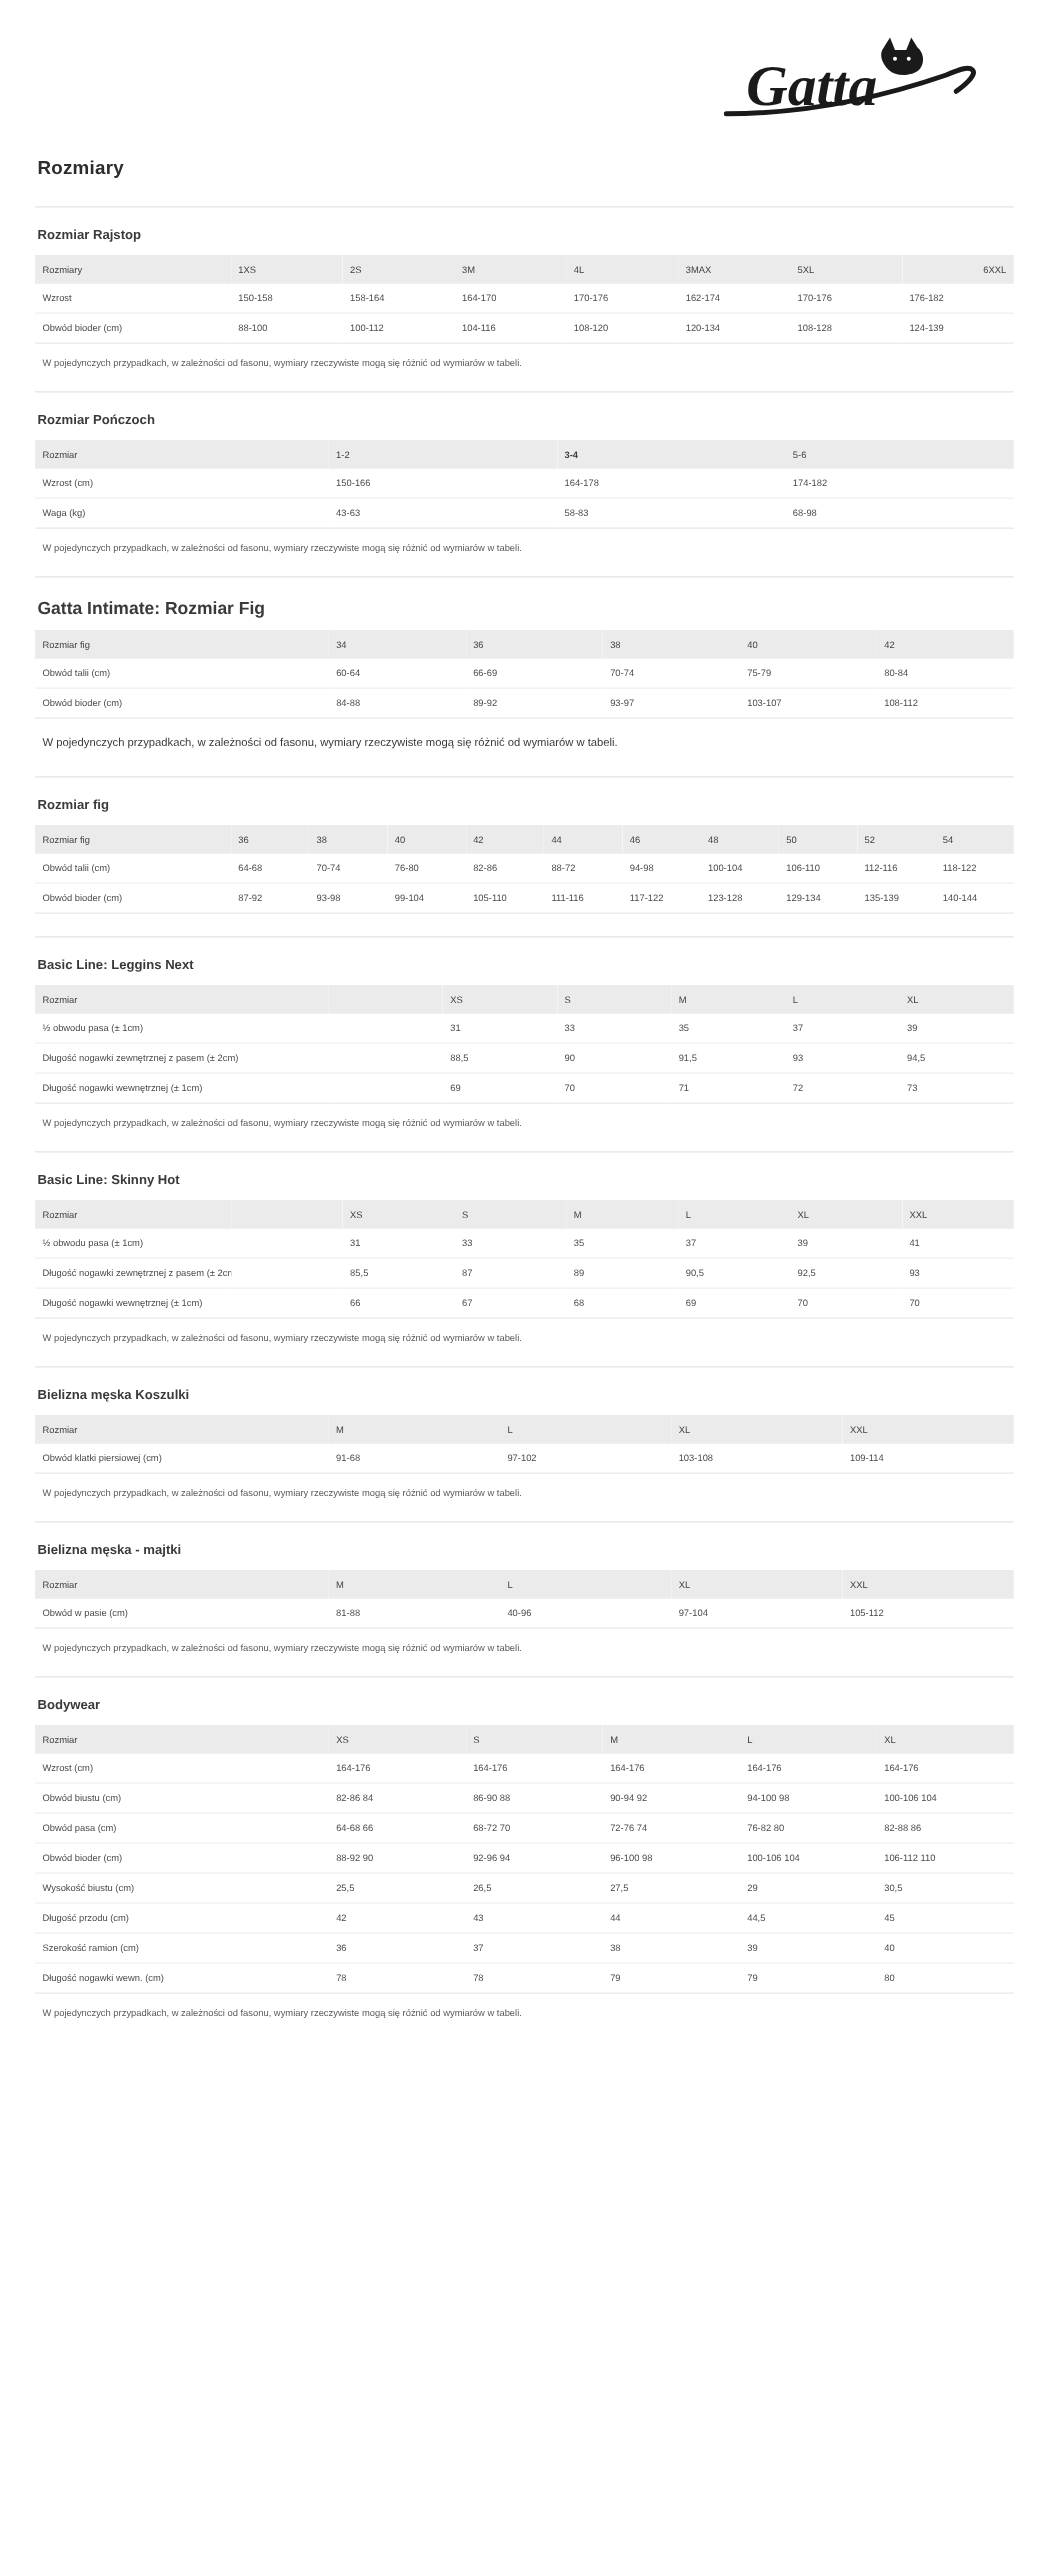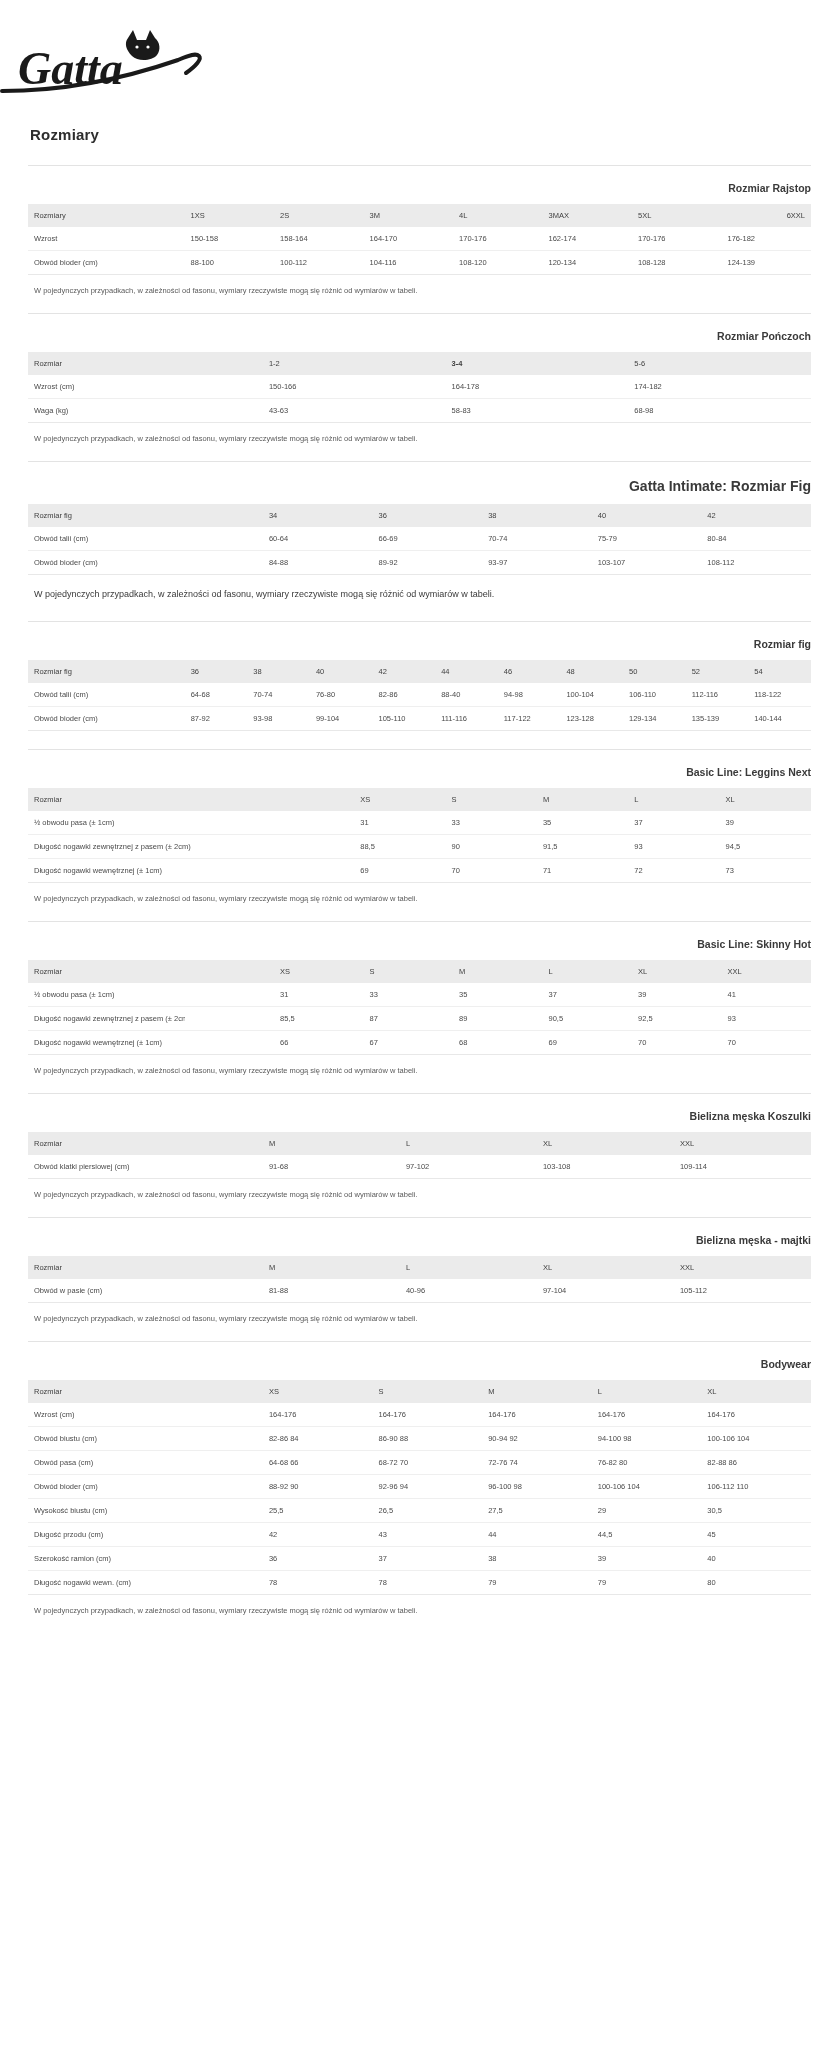--- a/index.html
+++ b/index.html
@@ -13,21 +13,21 @@
     width: 839px;
     min-height: 2045px;
     margin: 0 auto;
     background: #ffffff;
     padding: 0 0 30px 0;
     position: relative;
   }
   .logo-wrap {
     padding: 28px 0 22px 0;
     display: flex;
-    justify-content: flex-start;
+    justify-content: flex-end;
     align-items: center;
   }
   .logo-svg { display: block; }
 
   .content { padding: 0 28px; }
 
   .page-title {
     font-size: 15px;
     font-weight: bold;
     color: #2d2d2d;
@@ -38,21 +38,20 @@
   .section { margin-bottom: 8px; }
   .section-divider {
     border-top: 1px solid #e3e3e3;
     margin: 0 0 16px 0;
   }
   .section-title {
     font-size: 10.5px;
     font-weight: bold;
     color: #3a3a3a;
     margin: 0 0 10px 2px;
-    text-align: right;
   }
   .section-title.big {
     font-size: 14px;
   }
 
   table.size-table {
     width: 100%;
     border-collapse: collapse;
     font-size: 7.5px;
     color: #444;
@@ -238,21 +237,21 @@
                 <th style="width: 8%;">54</th>
               </tr>
             </thead>
             <tbody>
               <tr>
                 <td class="label-cell">Obwód talii (cm)</td>
                 <td>64-68</td>
                 <td>70-74</td>
                 <td>76-80</td>
                 <td>82-86</td>
-                <td>88-40</td>
+                <td>88-72</td>
                 <td>94-98</td>
                 <td>100-104</td>
                 <td>106-110</td>
                 <td>112-116</td>
                 <td>118-122</td>
               </tr>
               <tr>
                 <td class="label-cell">Obwód bioder (cm)</td>
                 <td>87-92</td>
                 <td>93-98</td>

